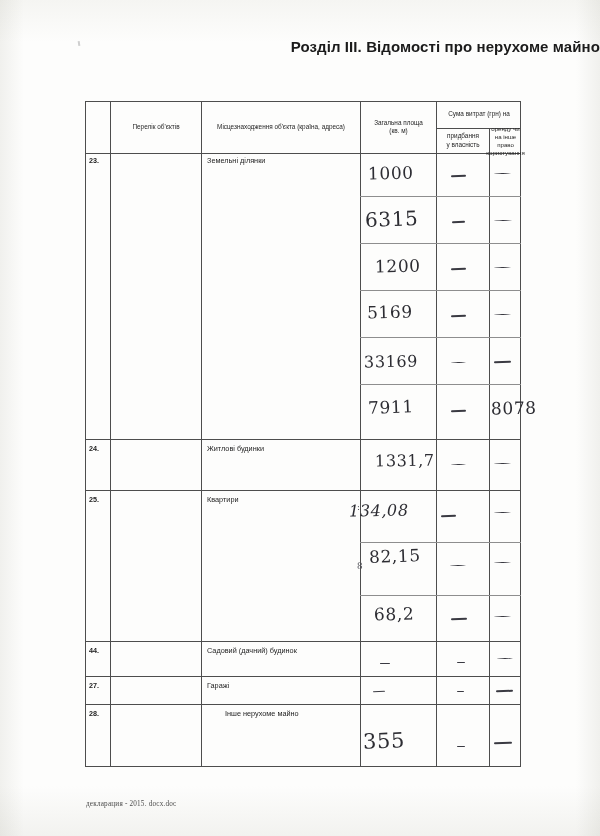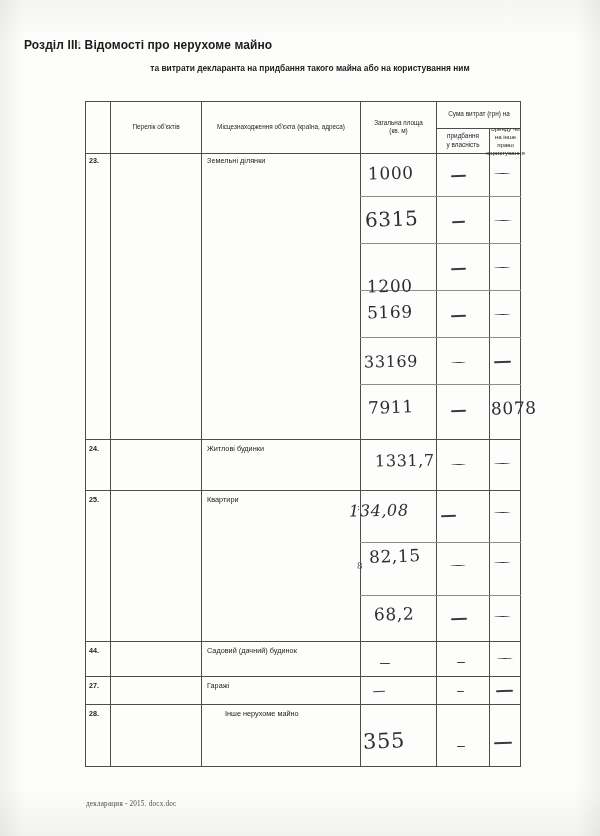--- a/index.html
+++ b/index.html
@@ -23,22 +23,22 @@
       linear-gradient(to bottom, #f7f7f5 0%, #ffffff 5%, #ffffff 94%, #f4f4f2 100%),
       linear-gradient(to right, #f2f2f0 0%, #ffffff 4%, #ffffff 96%, #f2f2f0 100%);
     background-blend-mode: multiply;
   }
 
   
   .doc-title {
     position: absolute;
     left: 0; right: 0;
     top: 38px;
-    text-align: left;
-    font-size: 12px;
+    text-align: right;
+    font-size: 15px;
     font-weight: bold;
     letter-spacing: 0.1px;
     color: #1b1b1b;
     margin-left: 24px;
   }
   .doc-sub {
     position: absolute;
     left: 92px;
     width: 436px;
     top: 62px;
@@ -142,21 +142,20 @@
 </head>
 <body>
 
 <div id="page">
 
   <div class="speck"></div>
 
   <div class="doc-title">Розділ III. Відомості про нерухоме майно</div>
 
   <div class="doc-sub">
-    <div>та витрати декларанта на придбання такого майна або на користування ним</div>
   </div>
 
   <div id="table">
 
     <div class="vline" style="left:0;    top:0;  height:665px;"></div>
     <div class="vline" style="left:25px; top:0;  height:665px;"></div>
     <div class="vline" style="left:116px;top:0;  height:665px;"></div>
     <div class="vline" style="left:275px;top:0; height:665px;"></div>
     <div class="vline" style="left:351px;top:0;  height:665px;"></div>
     <div class="vline" style="left:404px;top:27px;height:638px;"></div>
@@ -218,21 +217,21 @@
     <div class="cell" style="left:280px;top:55px; width:0px;"></div>
 
     <div class="hand" style="left:283px; top:62px; transform:rotate(-1deg);text-align:right;">1000</div>
     <div class="dash" style="left:366px; top:74px; width:15px;"></div>
     <div class="dash curve" style="left:409px; top:72px; width:17px;"></div>
 
     <div class="hand" style="left:280px; top:106px; font-size:20px; transform:rotate(-2deg);">6315</div>
     <div class="dash" style="left:367px; top:120px; width:13px;"></div>
     <div class="dash curve" style="left:409px; top:119px; width:18px;"></div>
 
-    <div class="hand" style="left:282px; top:155px; transform:rotate(-1deg);margin-top:20px;">1200</div>
+    <div class="hand" style="left:290px; top:155px; transform:rotate(-1deg);">1200</div>
     <div class="dash" style="left:366px; top:167px; width:15px;"></div>
     <div class="dash curve" style="left:409px; top:166px; width:17px;"></div>
 
     <div class="hand" style="left:282px; top:201px; transform:rotate(-1.5deg);">5169</div>
     <div class="dash" style="left:366px; top:214px; width:15px;"></div>
     <div class="dash curve" style="left:409px; top:213px; width:17px;"></div>
 
     <div class="hand small" style="left:279px; top:251px; transform:rotate(-1deg);">33169</div>
     <div class="dash curve" style="left:366px; top:261px; width:15px;"></div>
     <div class="dash" style="left:409px; top:260px; width:17px;"></div>

